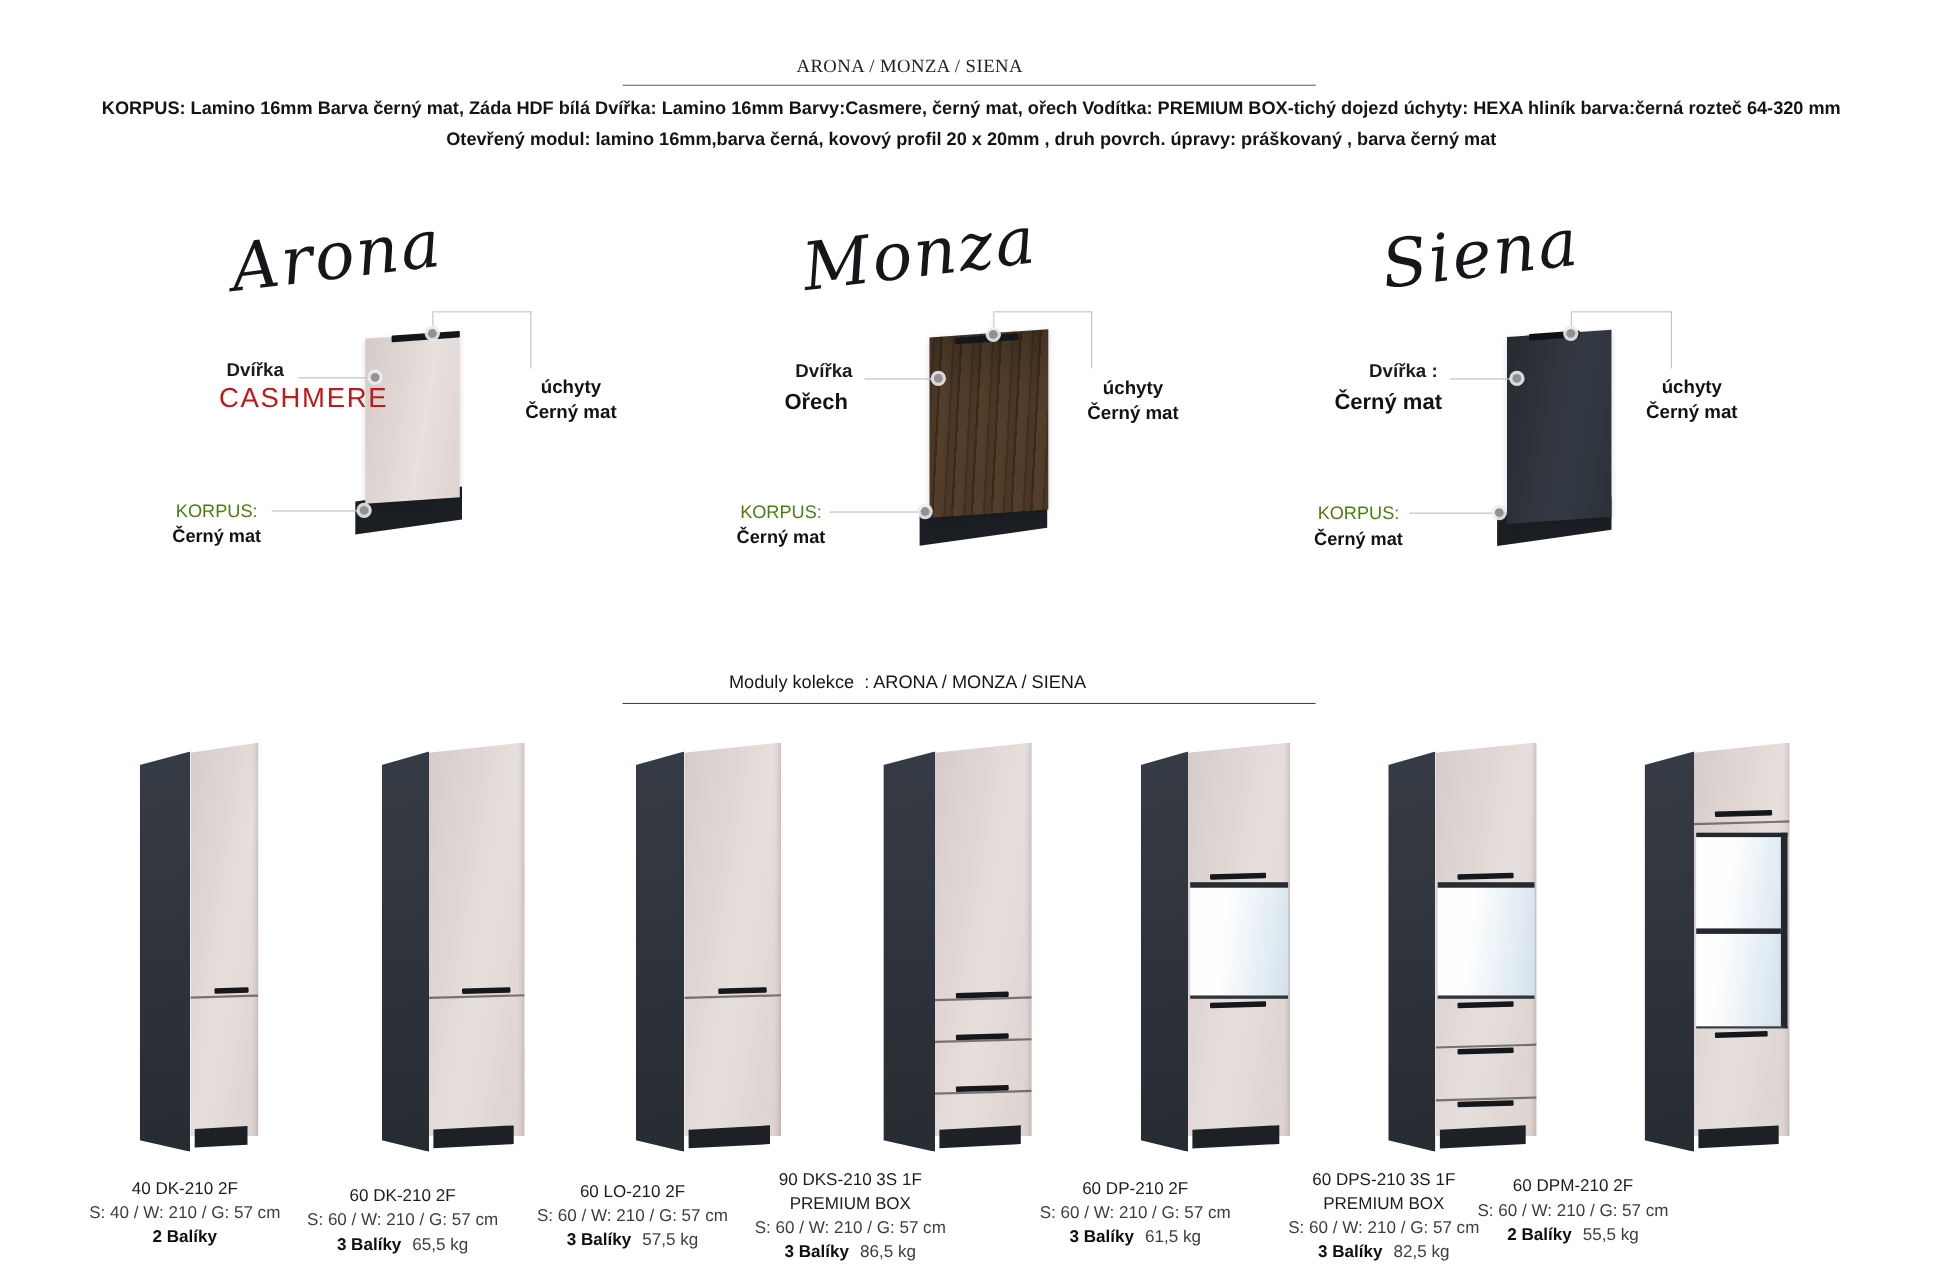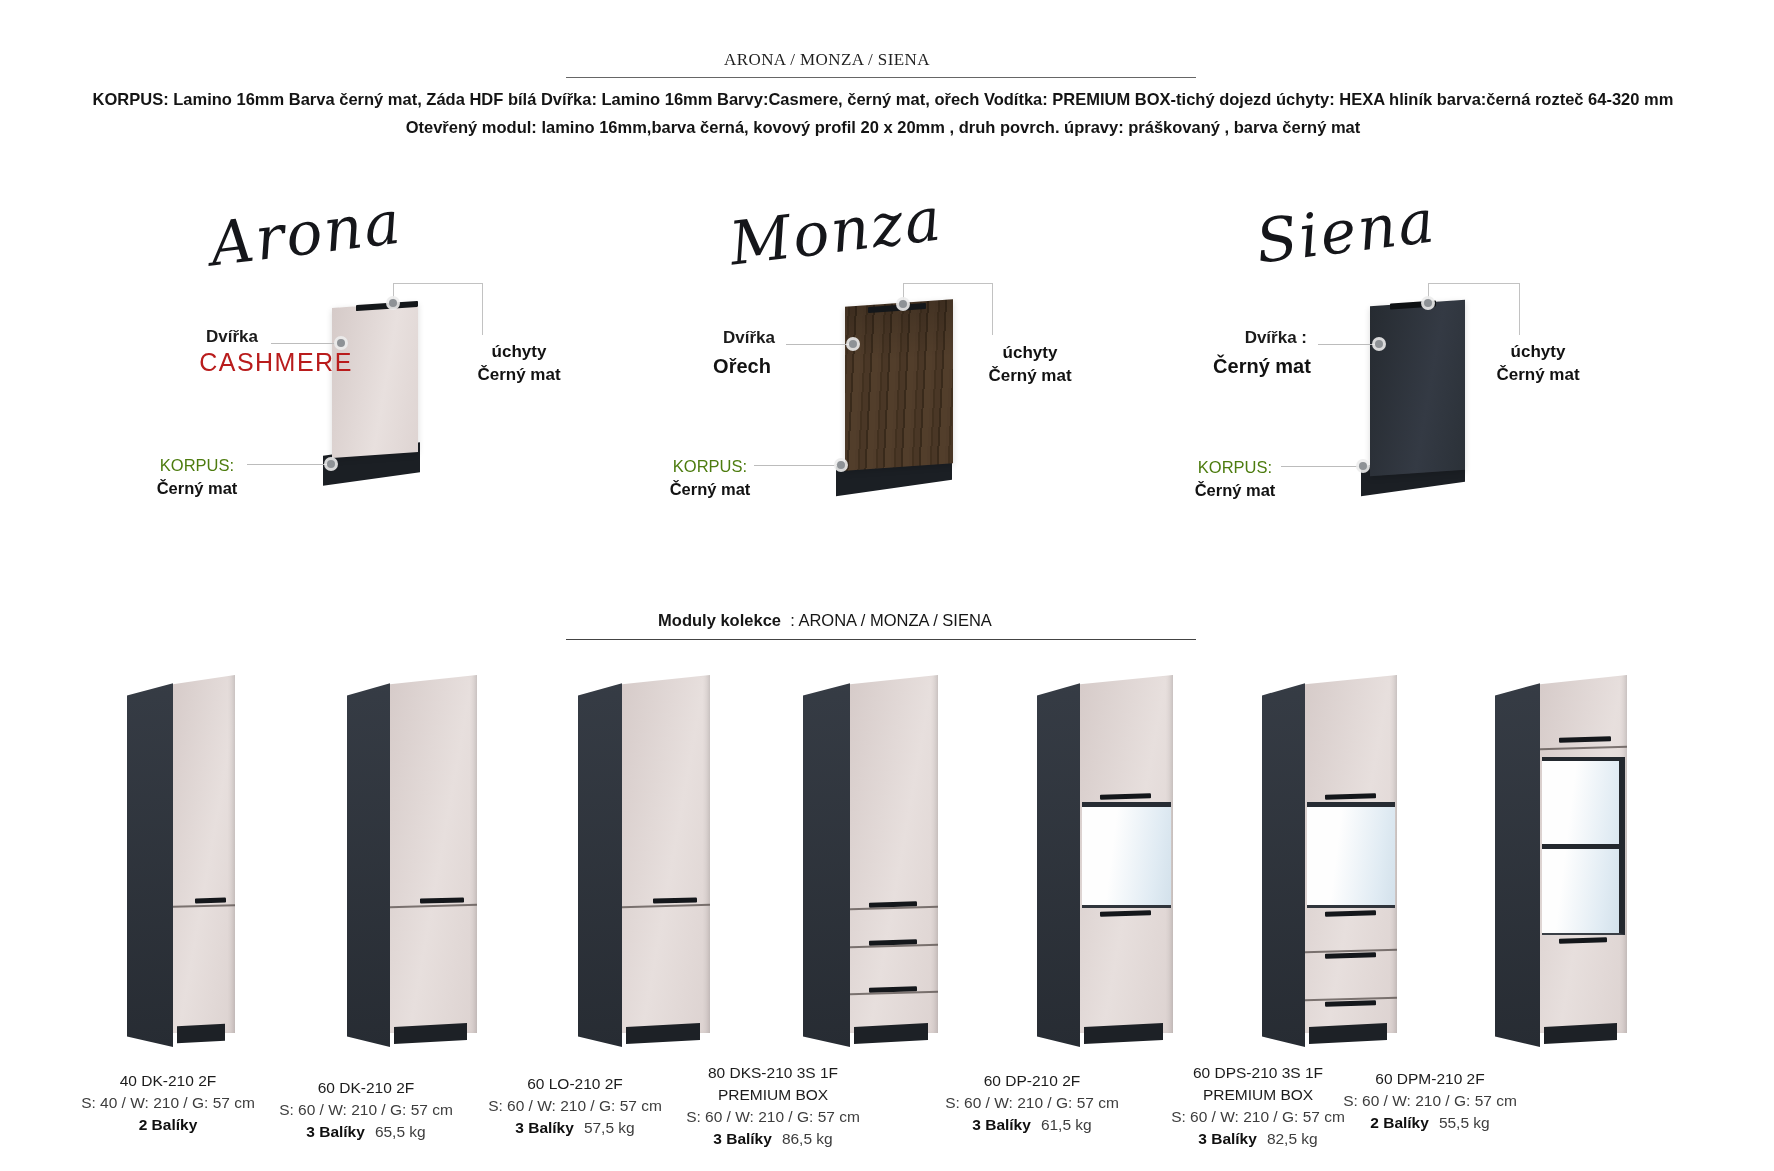--- a/index.html
+++ b/index.html
@@ -41,21 +41,21 @@
   .uchyty { position: absolute; transform: translateX(-50%); text-align: center;
             font-weight: bold; font-size: 17px; line-height: 23px; color: #121212; white-space: nowrap; }
   .korpus-l { position: absolute; transform: translateX(-50%); color: #4d7c0f;
               font-size: 16.5px; white-space: nowrap; }
   .korpus-v { position: absolute; transform: translateX(-50%); font-weight: bold;
               font-size: 16.5px; color: #121212; white-space: nowrap; }
 
   
   .title2 { position: absolute; left: 825px; top: 611px; transform: translateX(-50%);
             font-size: 16.5px; color: #161616; white-space: pre; }
-  .title2 b { font-weight: bold; }
+  .title2 b { font-weight: normal; }
 
   
   .cab { position: absolute; top: 675px; height: 372px; }
   .cab .side { position: absolute; left: 0; top: 0; height: 372px; width: var(--sw);
                background: linear-gradient(175deg,#363c45,#272c33);
                clip-path: polygon(0 5.5%, 100% 2.2%, 100% 100%, 0 97.2%); }
   .cab .front { position: absolute; left: var(--sw); top: 0; width: var(--fw); height: 358px;
                 background: linear-gradient(100deg,#d6cbc9,#e7dfdd 55%,#dcd2d0);
                 clip-path: polygon(0 2.6%, 100% 0, 100% 100%, 0 100%);
                 box-shadow: inset -5px 0 6px -4px rgba(0,0,0,.2); }
@@ -248,21 +248,21 @@
   </div>
 
   <div class="caption" style="left:575px; top:1073px;">
     <div class="mod-code">60 LO-210 2F</div>
 
     <div class="mod-dims">S: 60 / W: 210 / G: 57 cm</div>
     <div class="mod-pack"><b>3 Balíky</b><span class="wt">57,5 kg</span></div>
   </div>
 
   <div class="caption" style="left:773px; top:1062px;">
-    <div class="mod-code">80 DKS-210 3S 1F</div>
+    <div class="mod-code">90 DKS-210 3S 1F</div>
     <div class="mod-sub">PREMIUM BOX</div>
     <div class="mod-dims">S: 60 / W: 210 / G: 57 cm</div>
     <div class="mod-pack"><b>3 Balíky</b><span class="wt">86,5 kg</span></div>
   </div>
 
   <div class="caption" style="left:1032px; top:1070px;">
     <div class="mod-code">60 DP-210 2F</div>
 
     <div class="mod-dims">S: 60 / W: 210 / G: 57 cm</div>
     <div class="mod-pack"><b>3 Balíky</b><span class="wt">61,5 kg</span></div>

